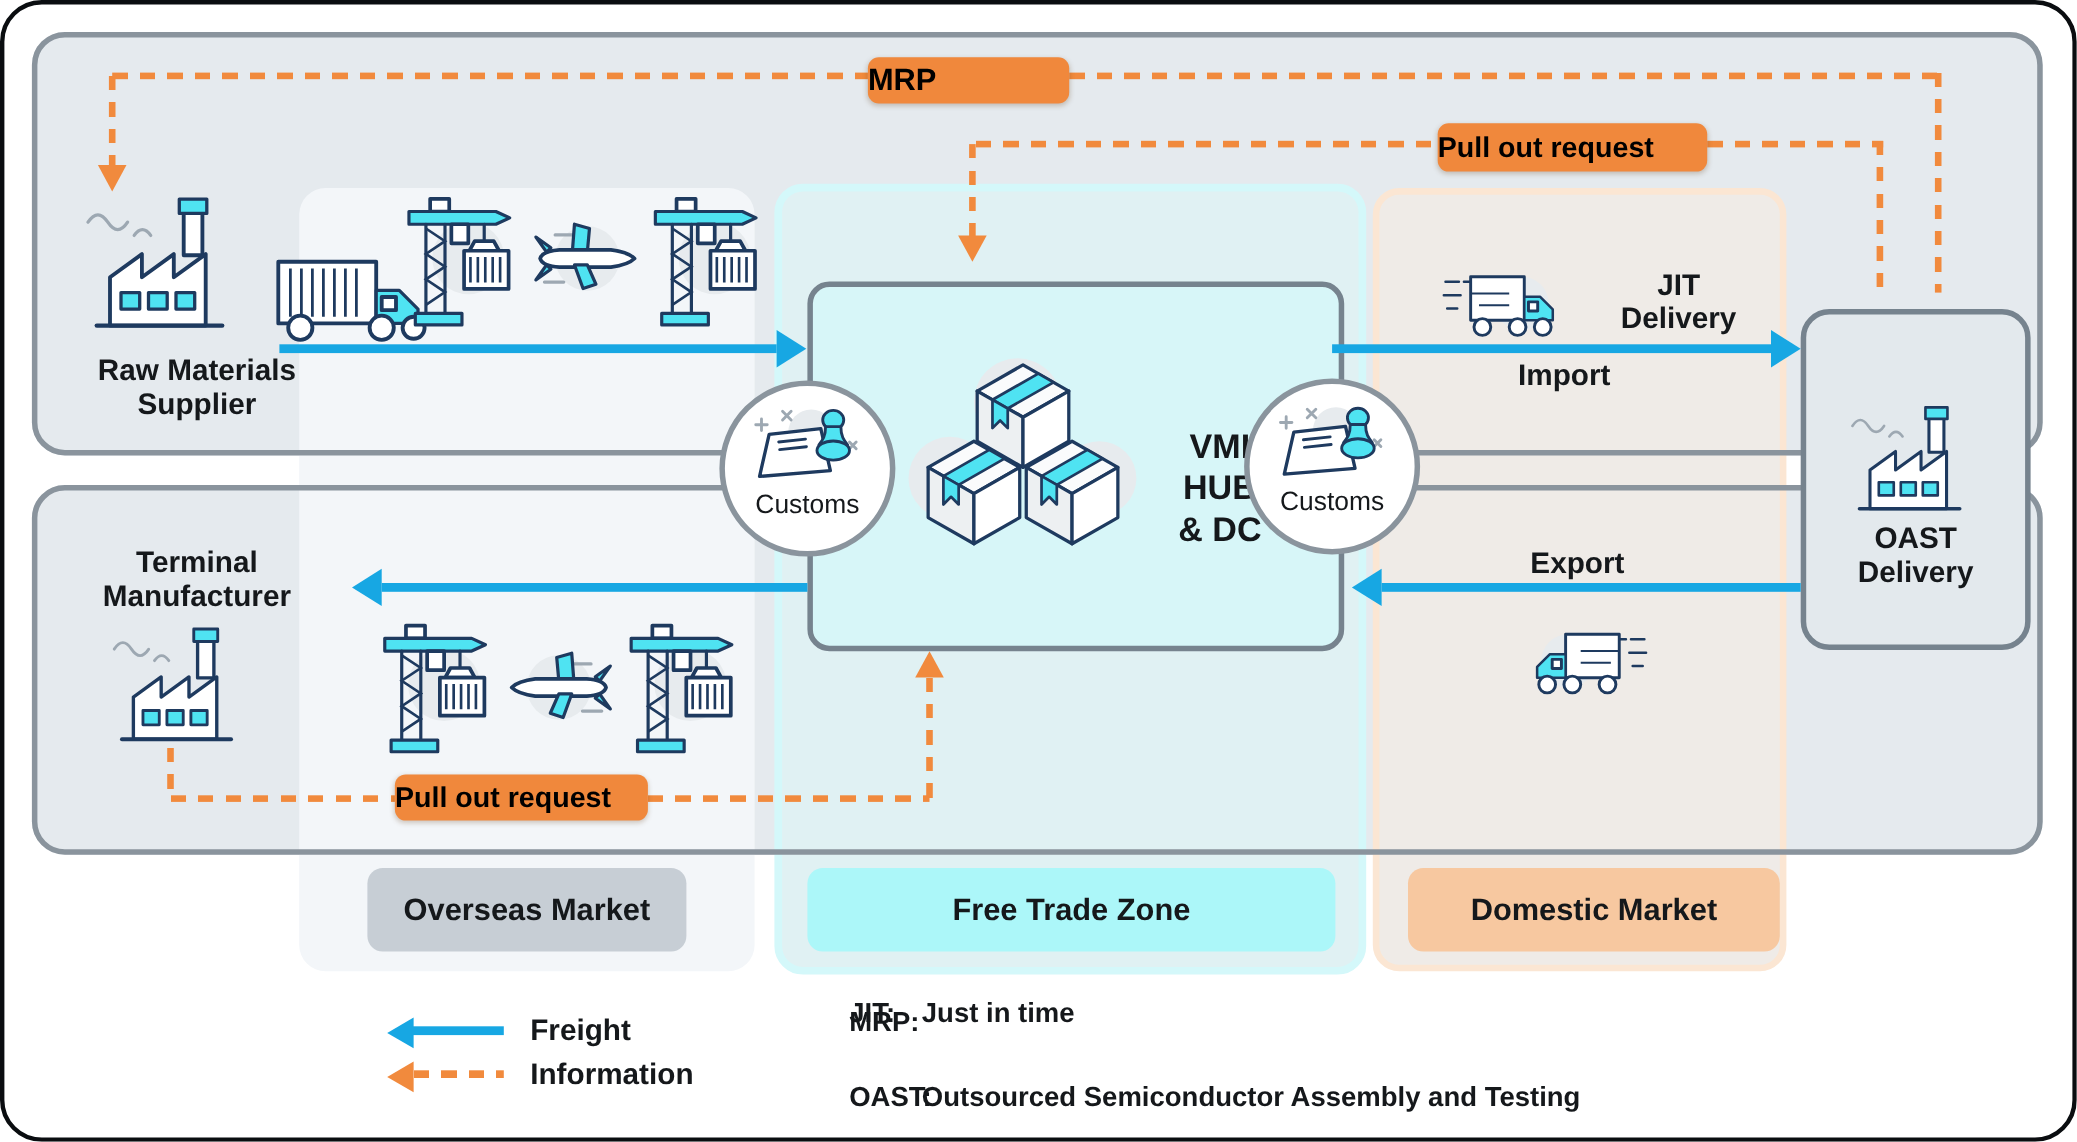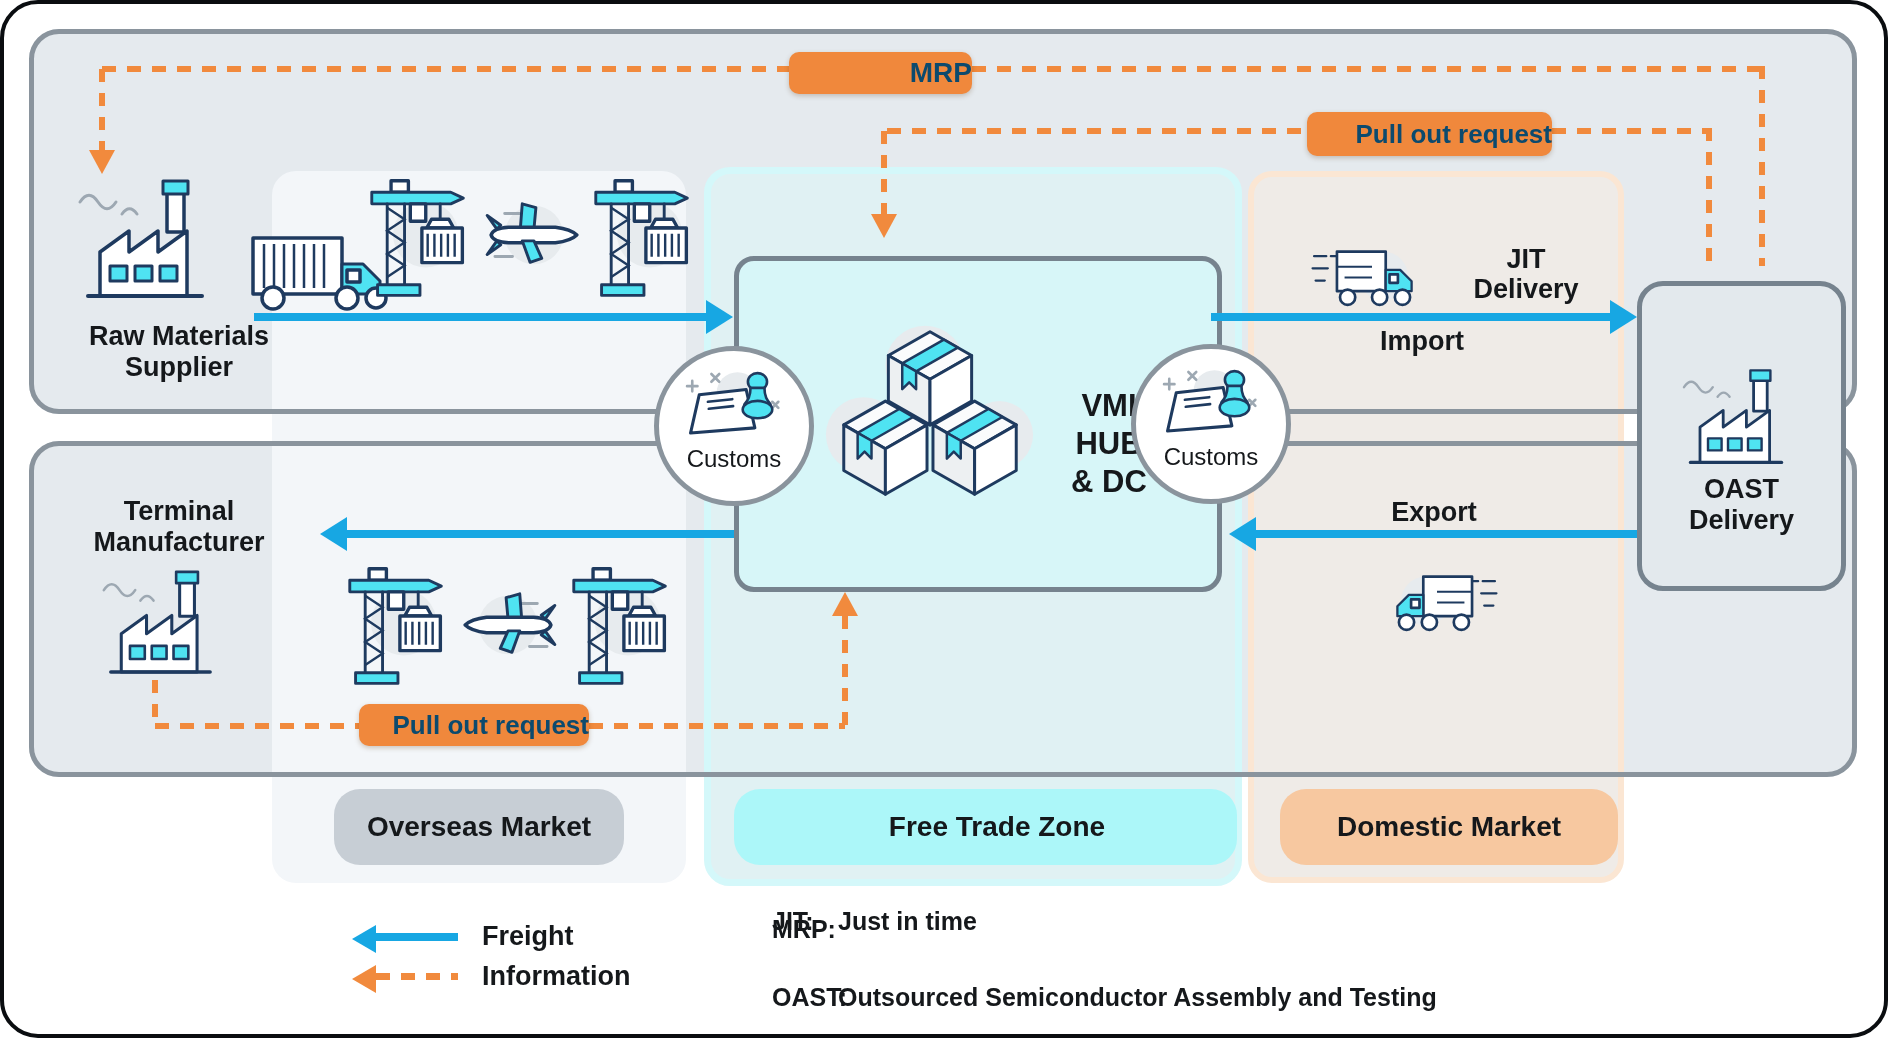--- a/index.html
+++ b/index.html
@@ -15,36 +15,36 @@
   .col{position:absolute;border-radius:24px;z-index:2;}
   .panel-border{position:absolute;border:5px solid var(--panel-border);border-radius:30px;background:transparent;z-index:3;pointer-events:none;}
   .vmi-box{position:absolute;left:730px;top:252px;width:478px;height:326px;background:#D7F6F8;
            border:5px solid var(--box-border);border-radius:20px;z-index:4;}
   .oast-box{position:absolute;left:1633px;top:277px;width:209px;height:310px;background:#E3E9ED;
            border:5px solid var(--box-border);border-radius:26px;z-index:4;box-sizing:border-box;}
   .customs{position:absolute;width:160px;height:160px;background:#ffffff;border:5px solid var(--panel-border);
            border-radius:50%;z-index:6;text-align:center;box-sizing:border-box;}
   .customs .lbl{font-size:24px;font-weight:400;color:var(--ink);margin-top:-2px;}
   .node-label{position:absolute;text-align:center;font-size:27px;font-weight:700;color:var(--ink);line-height:31px;z-index:4;}
-  .zone-label{position:absolute;top:785px;height:76px;line-height:76px;text-align:center;border-radius:26px;
+  .zone-label{position:absolute;top:785px;height:76px;line-height:76px;text-align:center;border-radius:14px;
               font-size:28px;font-weight:700;color:var(--ink);z-index:4;}
   .flow-label{position:absolute;text-align:center;font-size:27px;font-weight:700;color:var(--ink);z-index:5;}
   .blue-line{position:absolute;height:8px;background:var(--blue);z-index:5;}
   .tri{position:absolute;width:0;height:0;z-index:5;}
   .tri-right{border-top:17px solid transparent;border-bottom:17px solid transparent;border-left:27px solid var(--blue);}
   .tri-left{border-top:17px solid transparent;border-bottom:17px solid transparent;border-right:27px solid var(--blue);}
   .otri-down{border-left:13px solid transparent;border-right:13px solid transparent;border-top:24px solid var(--orange);}
   .otri-up{border-left:13px solid transparent;border-right:13px solid transparent;border-bottom:24px solid var(--orange);}
   .otri-left-sm{border-top:14px solid transparent;border-bottom:14px solid transparent;border-right:24px solid var(--orange);}
   .tri-left-sm{border-top:14px solid transparent;border-bottom:14px solid transparent;border-right:24px solid var(--blue);}
   .dash-h{position:absolute;height:6px;z-index:5;
           background-image:repeating-linear-gradient(90deg,var(--orange) 0 14px,transparent 14px 25px);}
   .dash-v{position:absolute;width:6px;z-index:5;
           background-image:repeating-linear-gradient(180deg,var(--orange) 0 13px,transparent 13px 24px);}
-  .badge{position:absolute;background:var(--orange-badge);color:#0c4a6e;font-weight:700;text-align:right;
+  .badge{position:absolute;background:var(--orange-badge);color:#000000;font-weight:700;text-align:left;
          border-radius:10px;z-index:6;box-shadow:0 2px 5px rgba(90,50,10,0.25);}
   .vmi-text{position:absolute;left:1035px;top:383px;width:140px;text-align:center;font-size:31px;
             font-weight:700;color:var(--ink);line-height:38px;z-index:5;}
   .legend-label{position:absolute;font-size:27px;font-weight:700;color:var(--ink);z-index:5;}
   .abbr-row{position:absolute;left:768px;display:flex;font-size:25px;font-weight:700;color:var(--ink);z-index:5;}
   .abbr-row .term{width:66px;flex:none;}
   svg{display:block;}
   .wfill{fill:#ffffff;stroke:var(--navy);stroke-width:3.5;stroke-linejoin:round;}
   .cfill{fill:var(--cyan);stroke:var(--navy);stroke-width:3;stroke-linejoin:round;}
   .halo{fill:#E7EBEE;stroke:none;}
@@ -67,21 +67,21 @@
   <div class="panel-fill" style="left:25px;top:437px;width:1828px;height:336px;"></div>
 
   <div class="col" style="left:268px;top:167px;width:414px;height:712px;background:#F3F6F9;"></div>
   <div class="col" style="left:700px;top:163px;width:538px;height:719px;background:#E0F1F3;border:7px solid #D4F8FA;box-sizing:border-box;border-radius:26px;"></div>
   <div class="col" style="left:1244px;top:167px;width:376px;height:712px;background:#EFEBE7;border:6px solid #FBE6D3;box-sizing:border-box;"></div>
 
   <div class="panel-border" style="left:25px;top:25px;width:1818px;height:375px;"></div>
   <div class="panel-border" style="left:25px;top:437px;width:1818px;height:326px;"></div>
 
   <div class="zone-label" style="left:330px;width:290px;background:#C7CED5;">Overseas Market</div>
-  <div class="zone-label" style="left:730px;width:480px;background:#ACF7F9;padding-left:23px;">Free Trade Zone</div>
+  <div class="zone-label" style="left:730px;width:480px;background:#ACF7F9;">Free Trade Zone</div>
   <div class="zone-label" style="left:1276px;width:338px;background:#F7C8A0;">Domestic Market</div>
 
   <div class="vmi-box"></div>
   <svg class="abs" style="left:812px;top:318px;z-index:5;" width="228" height="182" viewBox="0 0 230 180">
     <circle class="halo" cx="110" cy="42" r="40"></circle>
       <circle class="halo" cx="48" cy="112" r="38"></circle>
       <circle class="halo" cx="185" cy="112" r="34"></circle>
     <path class="top-face" d="M115,8 L157,32 L115,56 L73,32 Z"></path>
     <path class="left-face" d="M73,32 V78 L115,102 V56 Z"></path>
     <path class="right-face" d="M157,32 V78 L115,102 V56 Z"></path>

